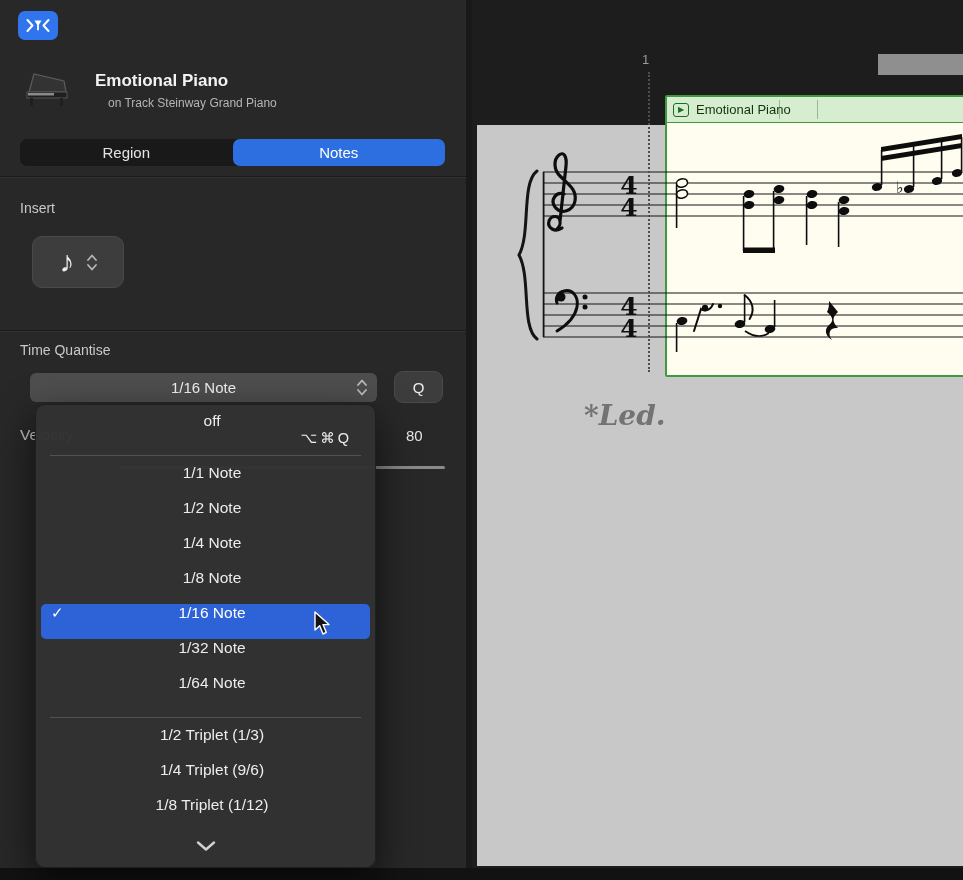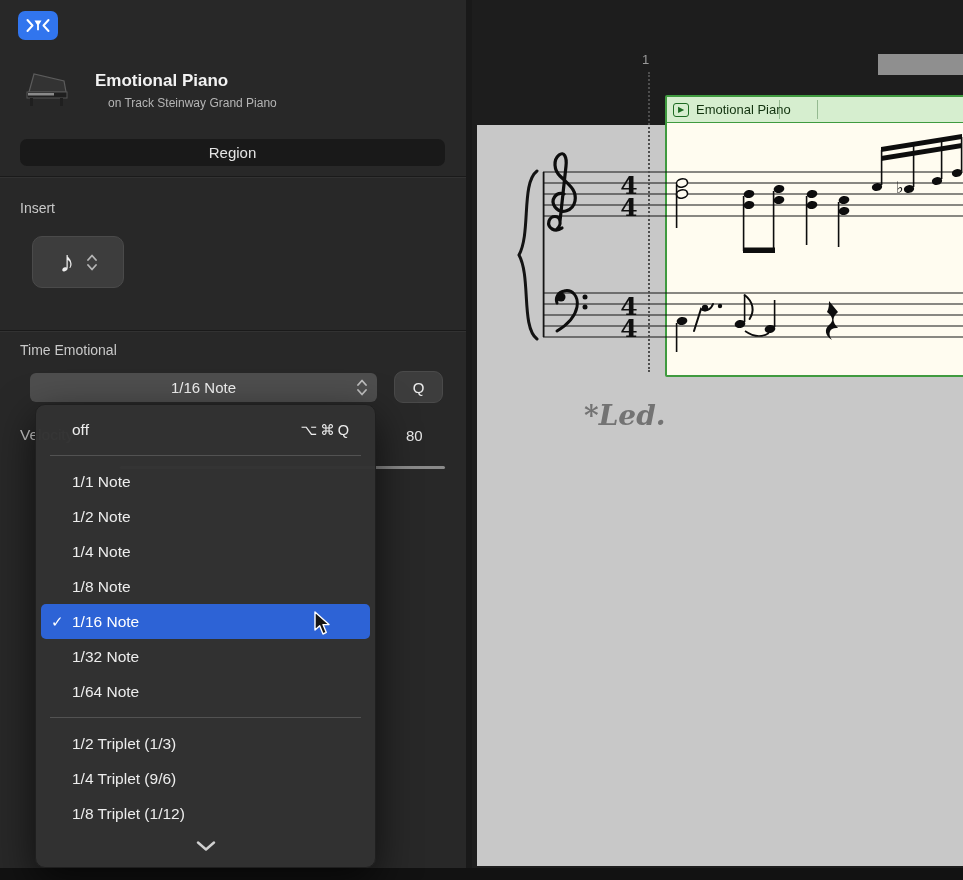--- a/index.html
+++ b/index.html
@@ -38,21 +38,21 @@
   .vel-value { position:absolute; left:406px; top:427px; font-size:15px; color:#e6e6e6; }
   .vel-track { position:absolute; left:120px; top:466px; width:325px; height:3px;
     background:#8a8a8a; border-radius:2px; }
 
   
   .menu { position:absolute; left:35px; top:404px; width:341px; height:464px;
     background:rgba(50,50,50,0.98); border:1px solid #1f1f1f; border-radius:10px;
     box-shadow:0 14px 40px rgba(0,0,0,0.65); z-index:10; padding-top:7px; }
   .menu-item { height:35px; margin:0 5px; border-radius:5px; display:flex;
     align-items:center; padding:0 18px 0 31px; font-size:15.5px; color:#ededed;
-    position:relative; }
+    position:relative;flex-direction:column; }
   .menu-item .check { position:absolute; left:10px; font-size:15px; }
   .menu-item.selected { background:#2d63d6; color:#fff; }
   .menu-item .shortcut { margin-left:auto; letter-spacing:3px; font-size:14.5px; }
   .menu-sep { height:1px; background:#525252; margin:8px 14px; }
   .menu-more { height:26px; display:flex; align-items:center; justify-content:center; margin-top:2px; }
 
   
   .score { position:absolute; left:472px; top:0; width:491px; height:880px;
     background:#1d1d1d; overflow:hidden; }
   .ruler-beat { position:absolute; left:170px; top:52px; font-size:13px; color:#9a9a9a; z-index:5; }
@@ -98,36 +98,37 @@
       <rect x="6" y="27" width="26" height="2.5" fill="#8a8a8a"></rect>
       <rect x="8" y="32" width="3" height="8" fill="#1f1f1f"></rect>
       <rect x="38" y="32" width="3" height="8" fill="#1f1f1f"></rect>
     </svg>
   </span>
   <div class="title">Emotional Piano</div>
   <div class="subtitle">on Track Steinway Grand Piano</div>
 
   <div class="tabs">
     <div class="tab">Region</div>
+    <div class="tab active">Notes</div>
   </div>
 
   <div class="hdiv" style="top:176px"></div>
 
   <div class="sec-label" style="left:20px;top:200px">Insert</div>
   <button class="insert-btn">
     <span class="note-glyph">♪</span>
     <svg width="10" height="17" viewBox="0 0 10 17">
       <path d="M1 6 L5 1.5 L9 6" stroke="#b5b5b5" stroke-width="1.8" fill="none" stroke-linecap="round" stroke-linejoin="round"></path>
       <path d="M1 11 L5 15.5 L9 11" stroke="#b5b5b5" stroke-width="1.8" fill="none" stroke-linecap="round" stroke-linejoin="round"></path>
     </svg>
   </button>
 
   <div class="hdiv" style="top:330px"></div>
 
-  <div class="sec-label" style="left:20px;top:342px">Time Emotional</div>
+  <div class="sec-label" style="left:20px;top:342px">Time Quantise</div>
   <button class="tq-popup">
     <span>1/16 Note</span>
     <svg class="updown" width="10" height="17" viewBox="0 0 10 17">
       <path d="M1 6 L5 1.5 L9 6" stroke="#bdbdbd" stroke-width="1.8" fill="none" stroke-linecap="round" stroke-linejoin="round"></path>
       <path d="M1 11 L5 15.5 L9 11" stroke="#bdbdbd" stroke-width="1.8" fill="none" stroke-linecap="round" stroke-linejoin="round"></path>
     </svg>
   </button>
   <button class="q-btn">Q</button>
 
   <div class="vel-label">Velocity</div>

